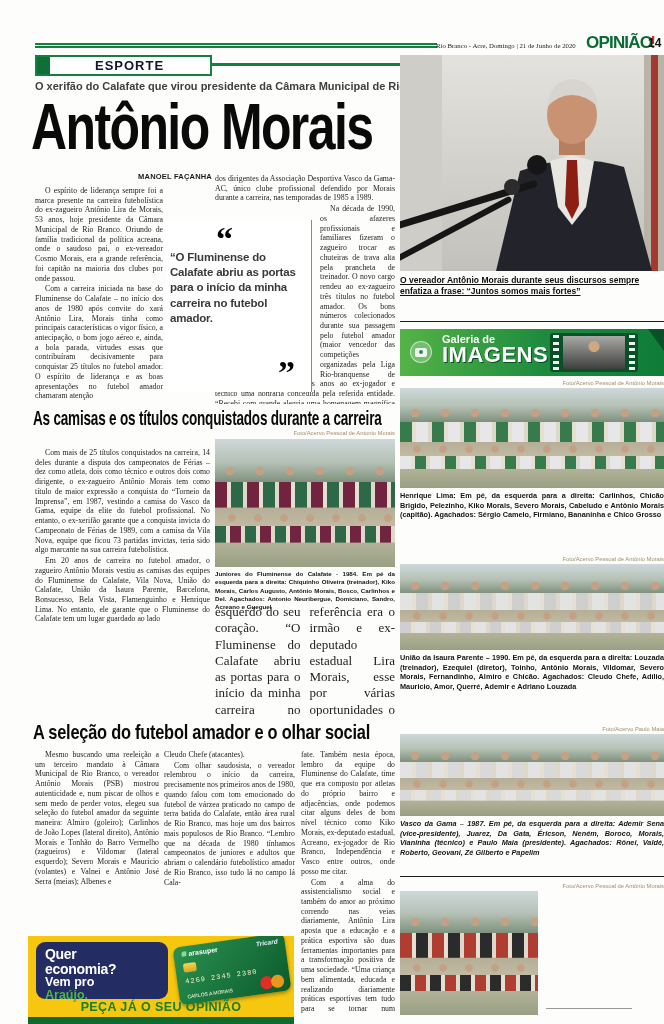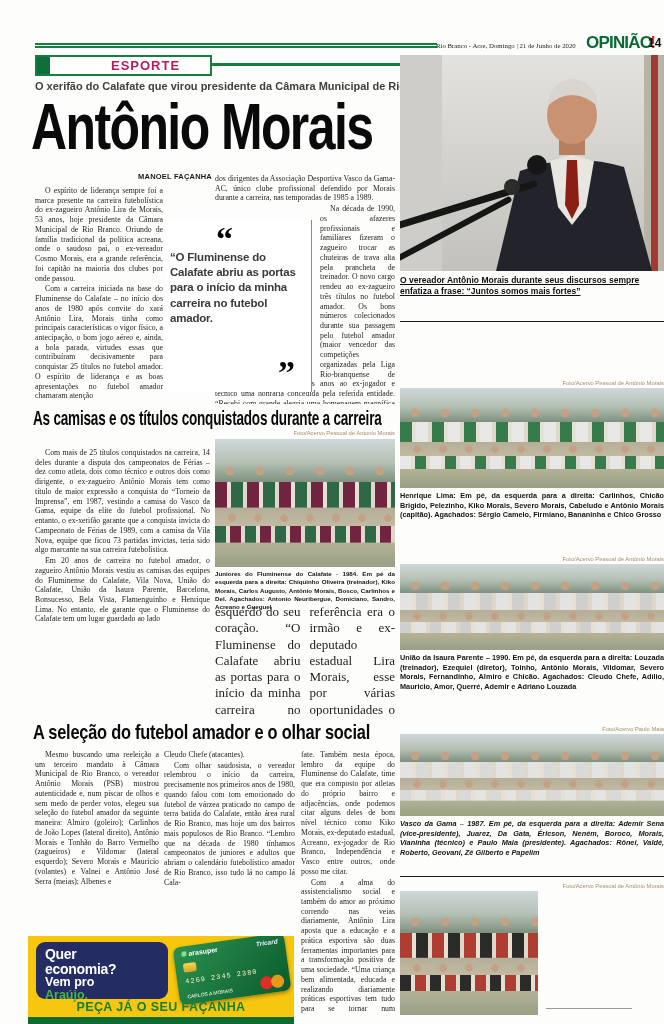--- a/index.html
+++ b/index.html
@@ -15,22 +15,22 @@
   .dateline { position:absolute; left:436px; top:42px; width:150px;
     font:6.8px "Liberation Serif", serif; color:#222; white-space:nowrap; }
   .brand { position:absolute; left:586px; top:33px; font-family:"Liberation Sans",sans-serif;
     font-weight:bold; font-size:17px; color:#0a6b35; letter-spacing:-0.8px; }
   .brand-mark { color:#d92e20; margin-left:-2px; }
   .page-num { position:absolute; left:648px; top:36px; font:bold 12px "Liberation Sans",sans-serif; color:#111; }
   .esporte-line { position:absolute; left:212px; top:63px; width:452px; height:3px; background:#157f40; }
   .badge { position:absolute; left:35px; top:55px; width:177px; height:21px;
     border:2px solid #157f40; background:#fff; }
   .badge-square { position:absolute; left:0; top:0; width:13px; height:100%; background:#0e6f38; }
-  .badge-label { position:absolute; left:26px; top:1px; font:bold 13px "Liberation Sans",sans-serif;
-    color:#be185d; letter-spacing:1px;padding-left:48px; }
+  .badge-label { position:absolute; left:10px; top:1px; font:bold 13px "Liberation Sans",sans-serif;
+    color:#0f172a; letter-spacing:1px;padding-left:48px; }
   .kicker { position:absolute; left:35px; top:80px; width:440px;
     font:bold 11px "Liberation Sans",sans-serif; color:#3f3f3f; }
   .headline { position:absolute; left:31px; top:92px; white-space:nowrap;
     font:bold 64px/1.1 "Liberation Sans",sans-serif; color:#0a0a0a;
     letter-spacing:-2px; transform:scaleX(.78); transform-origin:left top; }
   .byline { position:absolute; left:35px; top:172px; width:177px; text-align:right;
     font:bold 7.5px "Liberation Sans",sans-serif; color:#1a1a1a; letter-spacing:.2px; }
   
   .para { font:7.8px/1.25 "Liberation Serif",serif; text-align:justify; color:#1d1d1d;
     text-indent:10px; margin-bottom:1px; }
@@ -202,20 +202,30 @@
         <rect x="-12" y="148" width="152" height="7" rx="3.5" transform="rotate(-17 60 150)"></rect>
         <circle cx="137" cy="110" r="10"></circle>
         <rect x="-20" y="178" width="140" height="6" rx="3" transform="rotate(-28 40 180)"></rect>
         <circle cx="112" cy="132" r="8" fill="#2c2c2c"></circle>
       </g>
     </svg>
   </div>
   <div class="rr cap-lg" style="top:275px;text-decoration:underline;">O vereador Antônio Morais durante seus discursos sempre enfatiza a frase: “Juntos somos mais fortes”</div>
   <div class="rule-dark" style="left:400px; top:321px; width:264px;"></div>
 
+  <div class="banner">
+    <div class="cam"></div>
+    <div class="banner-text">
+      <div class="b1">Galeria de</div>
+      <div class="b2">IMAGENS</div>
+    </div>
+    <div class="film">
+        <div class="film-frame"></div>
+      </div>
+  </div>
 
   <div class="rr credit" style="top:380px;">Foto/Acervo Pessoal de Antônio Morais</div>
   <div class="photo ph-green" style="position:absolute; left:400px; top:388px; width:264px; height:100px;"></div>
   <div class="rr cap" style="top:491px;">Henrique Lima: Em pé, da esquerda para a direita: Carlinhos, Chicão Brigido, Pelezinho, Kiko Morais, Severo Morais, Cabeludo e Antônio Morais (capitão). Agachados: Sérgio Camelo, Firmiano, Bananinha e Chico Grosso</div>
 
   <div class="rr credit" style="top:556px;">Foto/Acervo Pessoal de Antônio Morais</div>
   <div class="photo ph-white" style="position:absolute; left:400px; top:564px; width:264px; height:86px;"></div>
   <div class="rr cap" style="top:653px;">União da Isaura Parente – 1990. Em pé, da esquerda para a direita: Louzada (treinador), Ezequiel (diretor), Toinho, Antônio Morais, Vildomar, Severo Morais, Fernandinho, Almiro e Chicão. Agachados: Cleudo Chefe, Adílio, Mauricio, Amor, Querré, Ademir e Adriano Louzada</div>
 
   <div class="rr credit" style="top:726px;">Foto/Acervo Paulo Maia</div>
@@ -266,17 +276,17 @@
       <div class="ad-brand">Araújo.</div>
     </div>
     <div class="ad-card">
       <div class="card-brand">arasuper</div>
       <div class="card-label">Tricard</div>
       <div class="chip"></div>
       <div class="card-num">4269 2345 2380</div>
       <div class="card-holder">CARLOS A MORAIS</div>
       <div class="mc"></div>
     </div>
-    <div class="ad-cta">PEÇA JÁ O SEU FAÇANHA</div>
+    <div class="ad-cta">PEÇA JÁ O SEU OPINIÃO</div>
     <div class="ad-strip"></div>
   </div>
 
 </div>
 
 </body></html>

